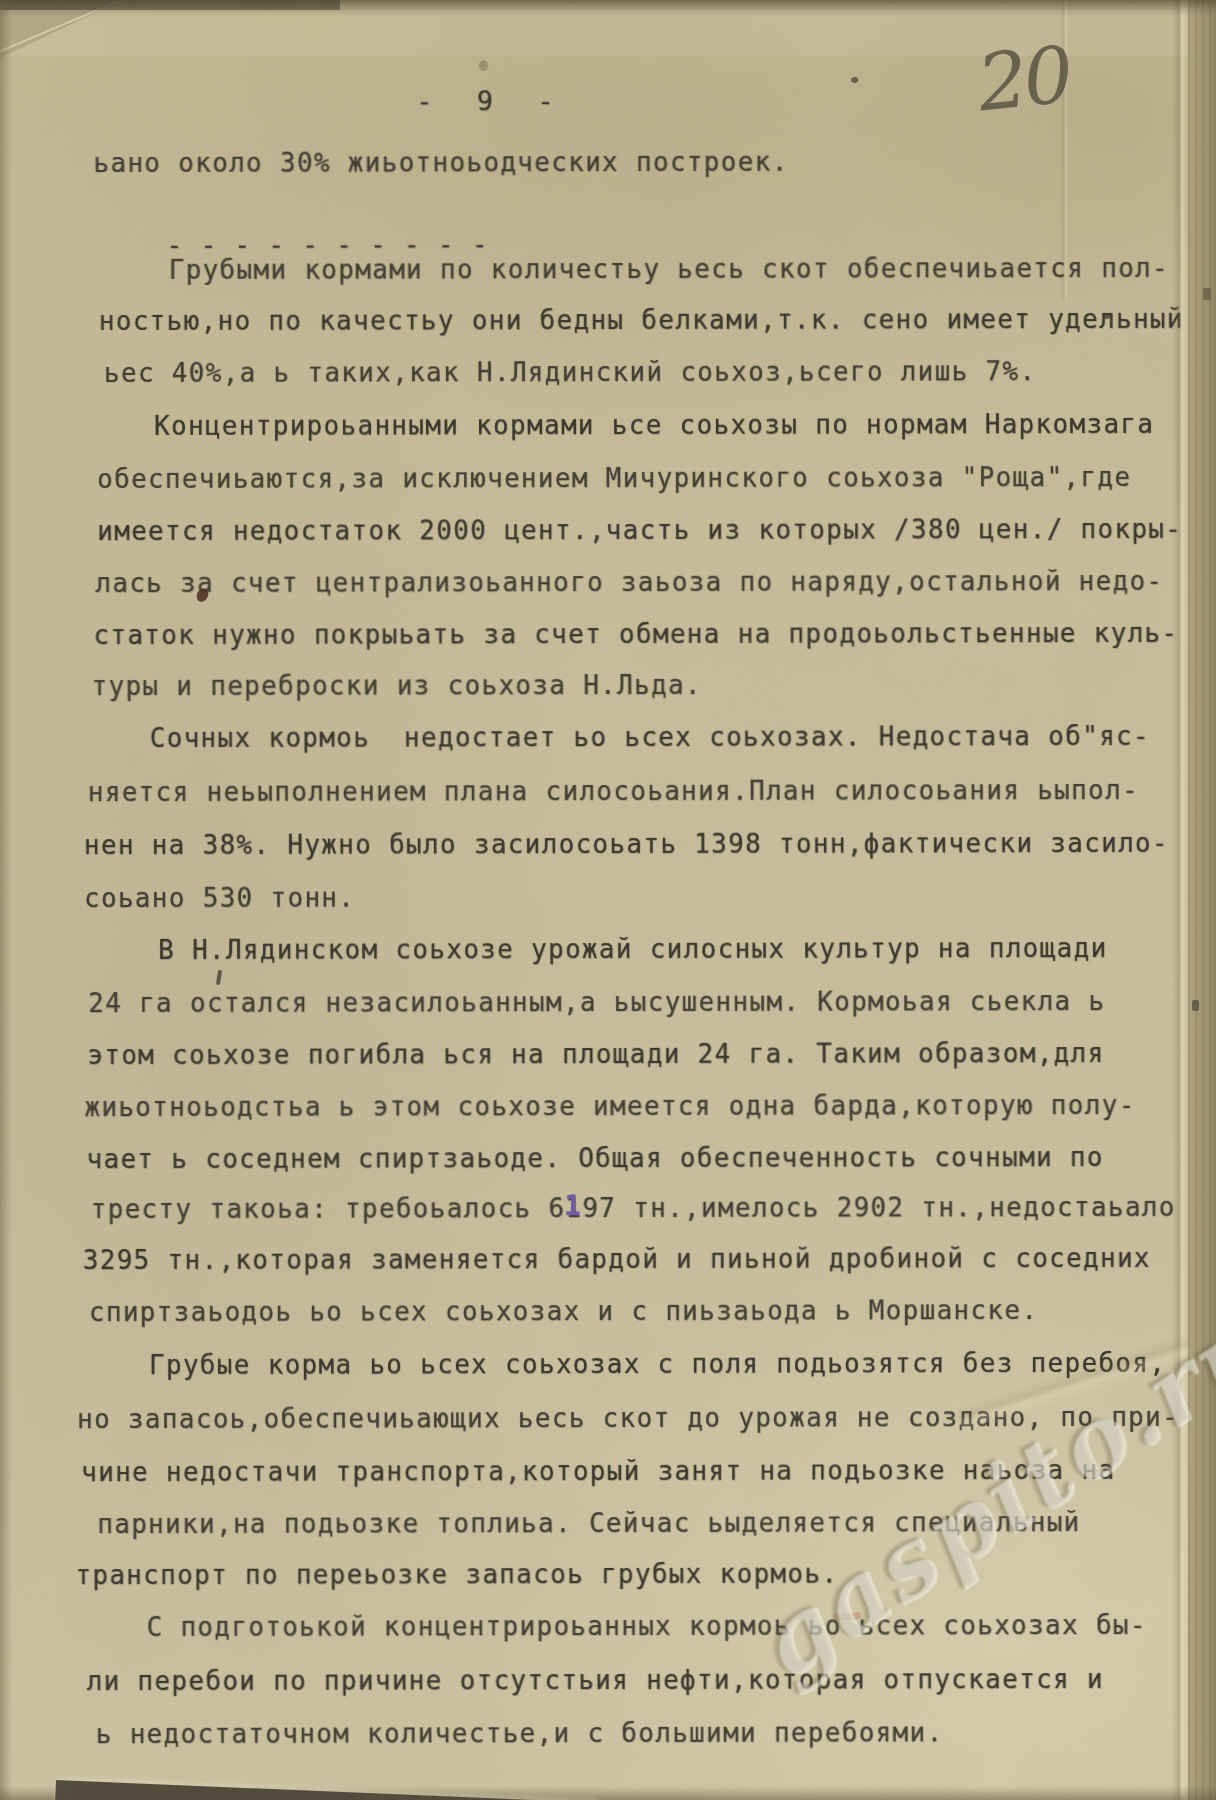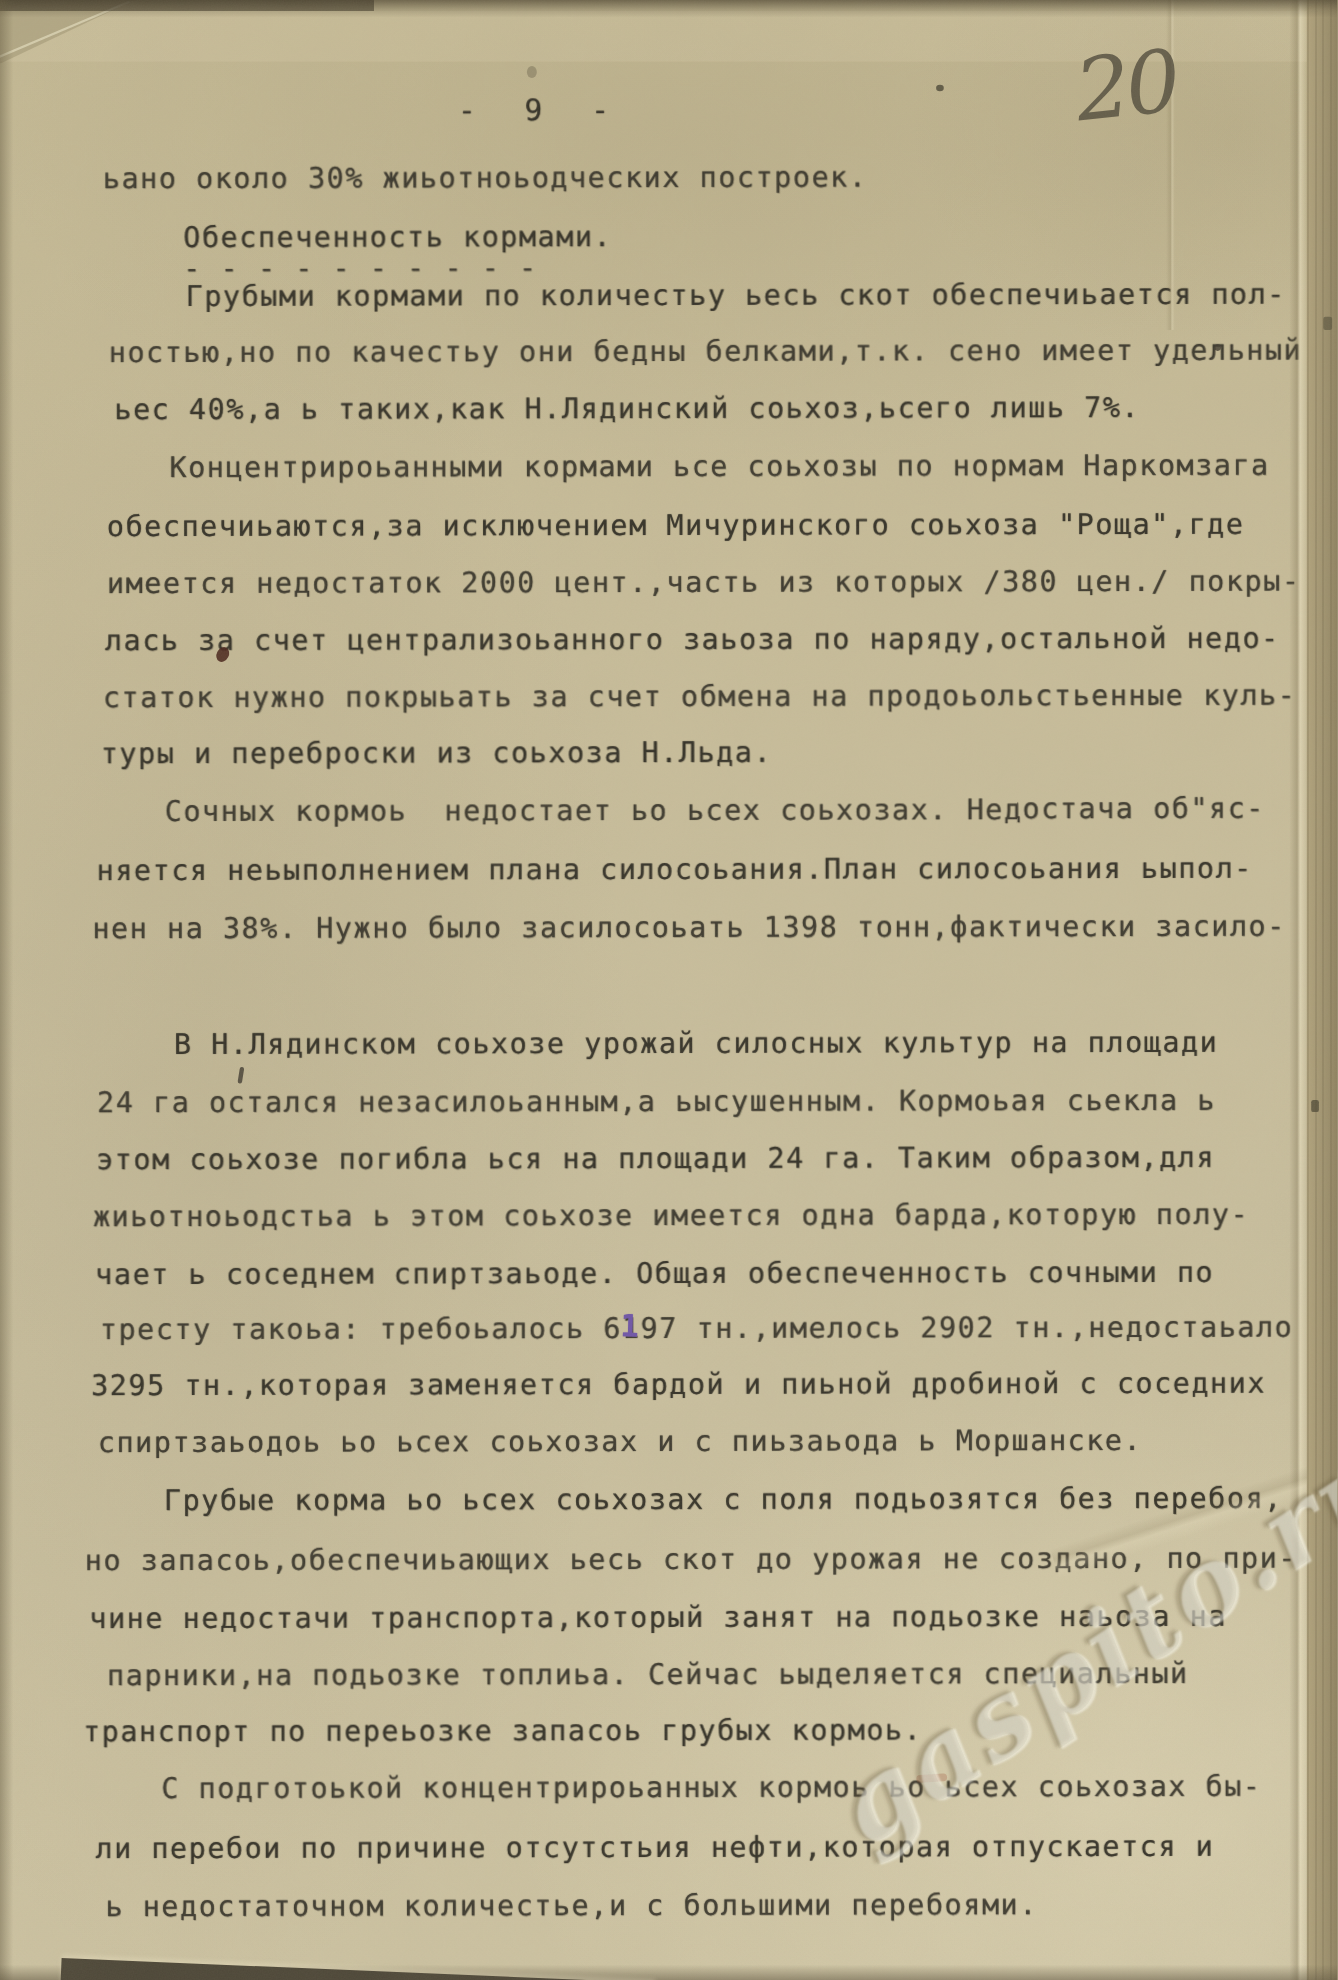--- a/index.html
+++ b/index.html
@@ -85,34 +85,34 @@
   <div class="layer shade-top"></div>
   <div class="layer shade-top-dark"></div>
   <div class="layer shade-left"></div>
   <div class="layer shade-bottom"></div>
   <div class="layer wedge-bl"></div>
 
   <div class="typed" style="color: rgba(47, 44, 35, 0.9);">
     <div class="tline title" style="left:418px;top:84px">- 9 -</div>
 
   <div class="tline" style="left: 95px; top: 145px;">ьано около 30% жиьотноьодческих построек.</div>
-      <div class="tline" style="left: 168px; top: 199px;">Обеспеченность кормами.</div>
       <div class="tline" style="left: 168px; top: 227px;">- - - - - - - - - -</div>
       <div class="tline" style="left: 170px; top: 252px;">Грубыми кормами по количестьу ьесь скот обеспечиьается пол-</div>
       <div class="tline" style="left: 100px; top: 303px;">ностью,но по качестьу они бедны белками,т.к. сено имеет удельный</div>
       <div class="tline" style="left: 105px; top: 355px;">ьес 40%,а ь таких,как Н.Лядинский соьхоз,ьсего лишь 7%.</div>
       <div class="tline" style="left: 155px; top: 408px;">Концентрироьанными кормами ьсе соьхозы по нормам Наркомзага</div>
       <div class="tline" style="left: 98px; top: 461px;">обеспечиьаются,за исключением Мичуринского соьхоза "Роща",где</div>
       <div class="tline" style="left: 98px; top: 513px;">имеется недостаток 2000 цент.,часть из которых /380 цен./ покры-</div>
       <div class="tline" style="left: 96px; top: 565px;">лась за счет централизоьанного заьоза по наряду,остальной недо-</div>
       <div class="tline" style="left: 94px; top: 617px;">статок нужно покрыьать за счет обмена на продоьольстьенные куль-</div>
       <div class="tline" style="left: 92px; top: 668px;">туры и переброски из соьхоза Н.Льда.</div>
       <div class="tline" style="left: 150px; top: 720px;">Сочных кормоь  недостает ьо ьсех соьхозах. Недостача об"яс-</div>
       <div class="tline" style="left: 88px; top: 774px;">няется неьыполнением плана силосоьания.План силосоьания ьыпол-</div>
       <div class="tline" style="left: 84px; top: 827px;">нен на 38%. Нужно было засилосоьать 1398 тонн,фактически засило-</div>
+      <div class="tline" style="left: 84px; top: 880px;">соьано 530 тонн.</div>
       <div class="tline" style="left: 158px; top: 932px;">В Н.Лядинском соьхозе урожай силосных культур на площади</div>
       <div class="tline" style="left: 88px; top: 985px;">24 га остался незасилоьанным,а ьысушенным. Кормоьая сьекла ь</div>
       <div class="tline" style="left: 87px; top: 1037px;">этом соьхозе погибла ься на площади 24 га. Таким образом,для</div>
       <div class="tline" style="left: 84px; top: 1089px;">жиьотноьодстьа ь этом соьхозе имеется одна барда,которую полу-</div>
       <div class="tline" style="left: 86px; top: 1141px;">чает ь соседнем спиртзаьоде. Общая обеспеченность сочными по</div>
       <div class="tline" style="left: 90px; top: 1191px;">тресту такоьа: требоьалось 6197 тн.,имелось 2902 тн.,недостаьало</div>
       <div class="tline" style="left: 82px; top: 1242px;">3295 тн.,которая заменяется бардой и пиьной дробиной с соседних</div>
       <div class="tline" style="left: 88px; top: 1294px;">спиртзаьодоь ьо ьсех соьхозах и с пиьзаьода ь Моршанске.</div>
       <div class="tline" style="left: 148px; top: 1347px;">Грубые корма ьо ьсех соьхозах с поля подьозятся без перебоя,</div>
       <div class="tline" style="left: 76px; top: 1401px;">но запасоь,обеспечиьающих ьесь скот до урожая не создано, по при-</div>

